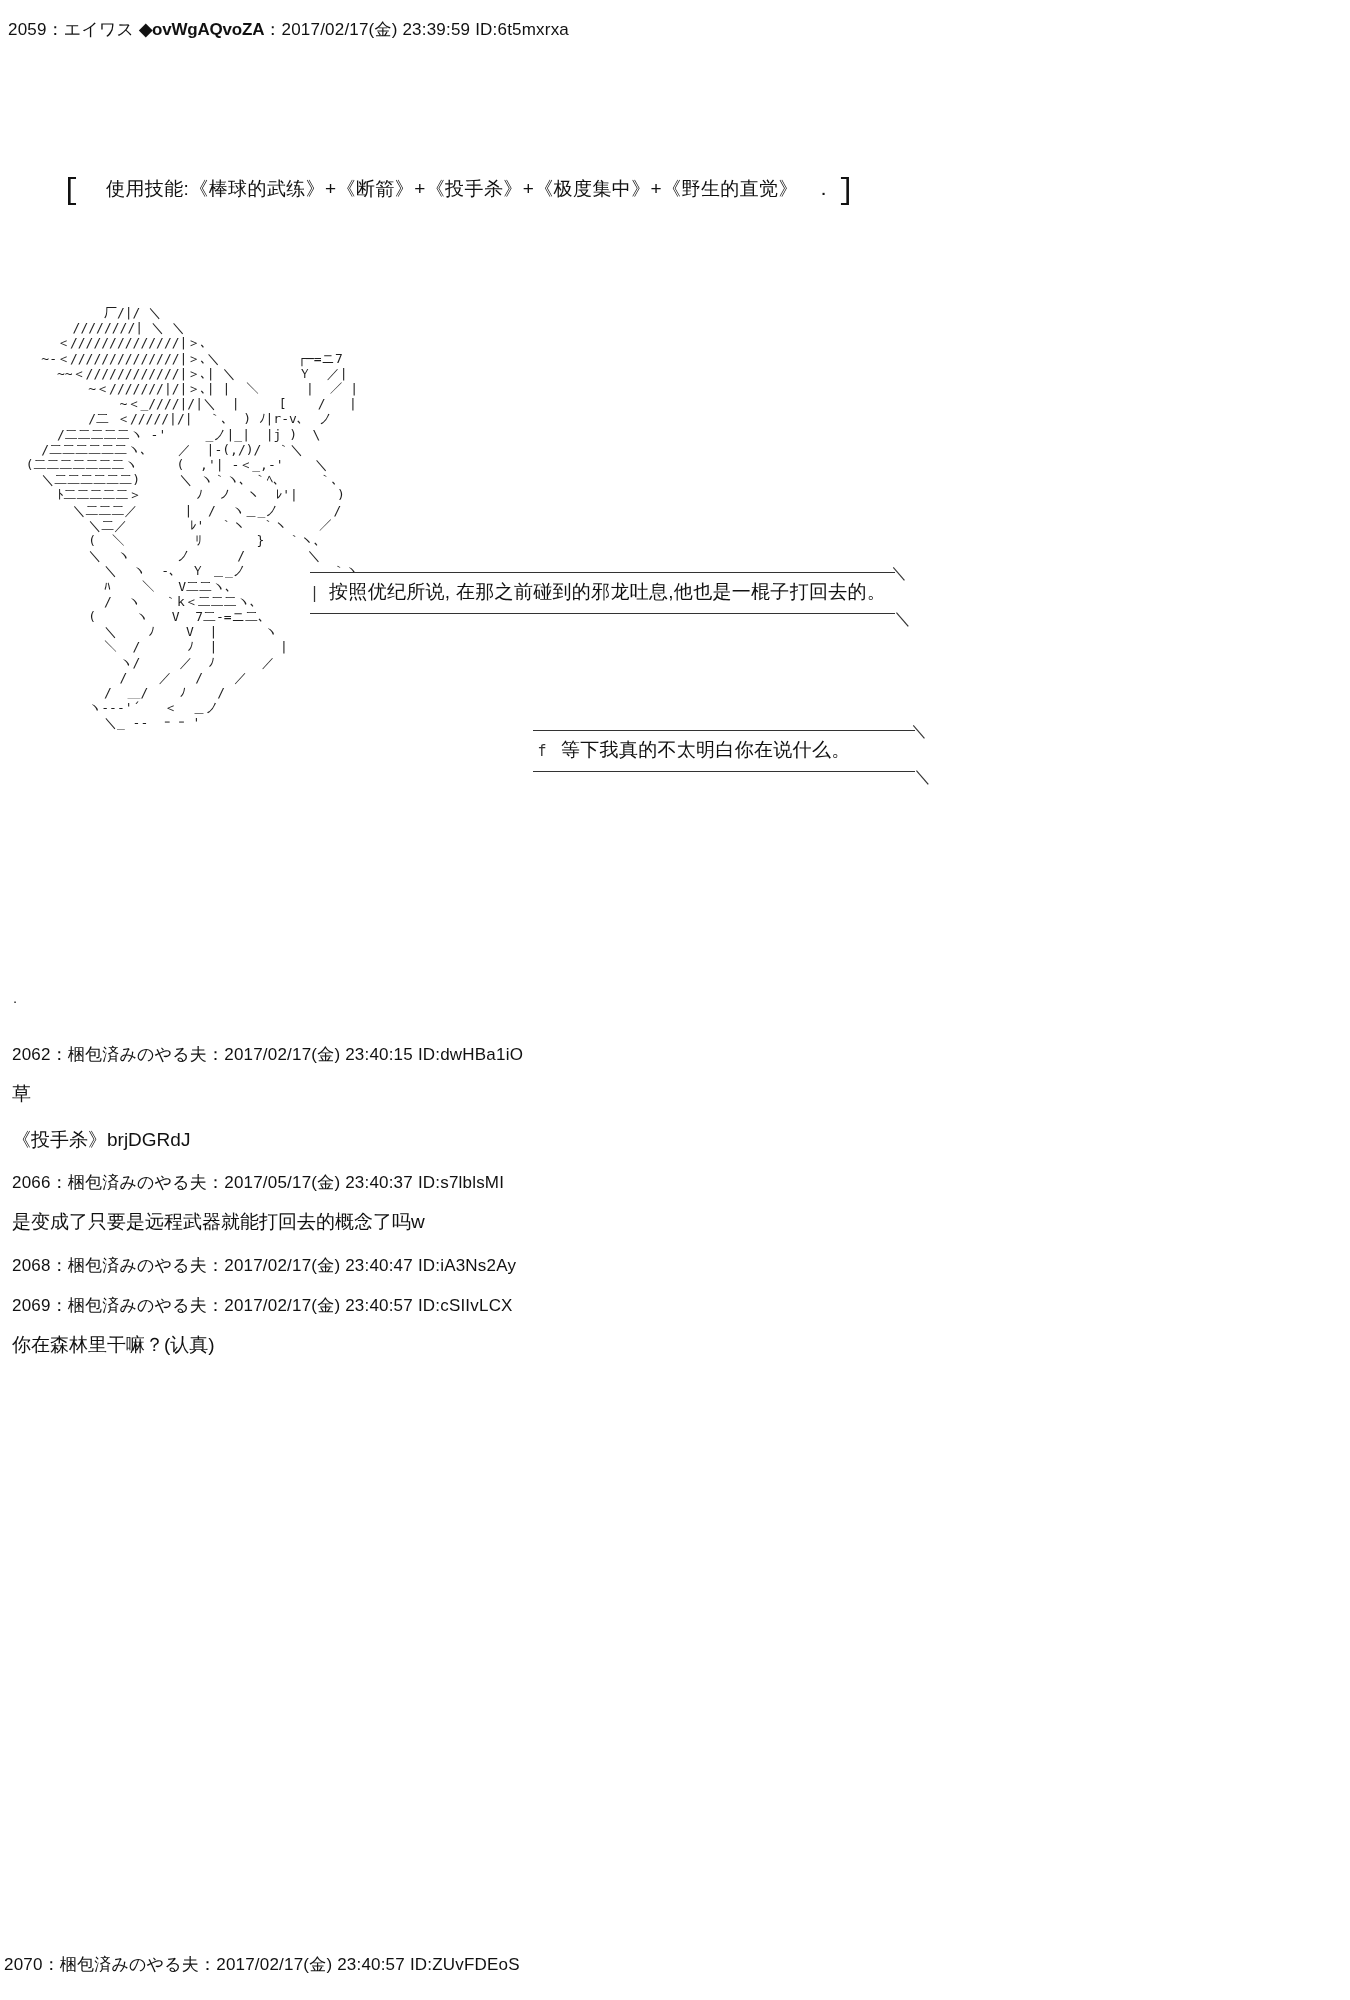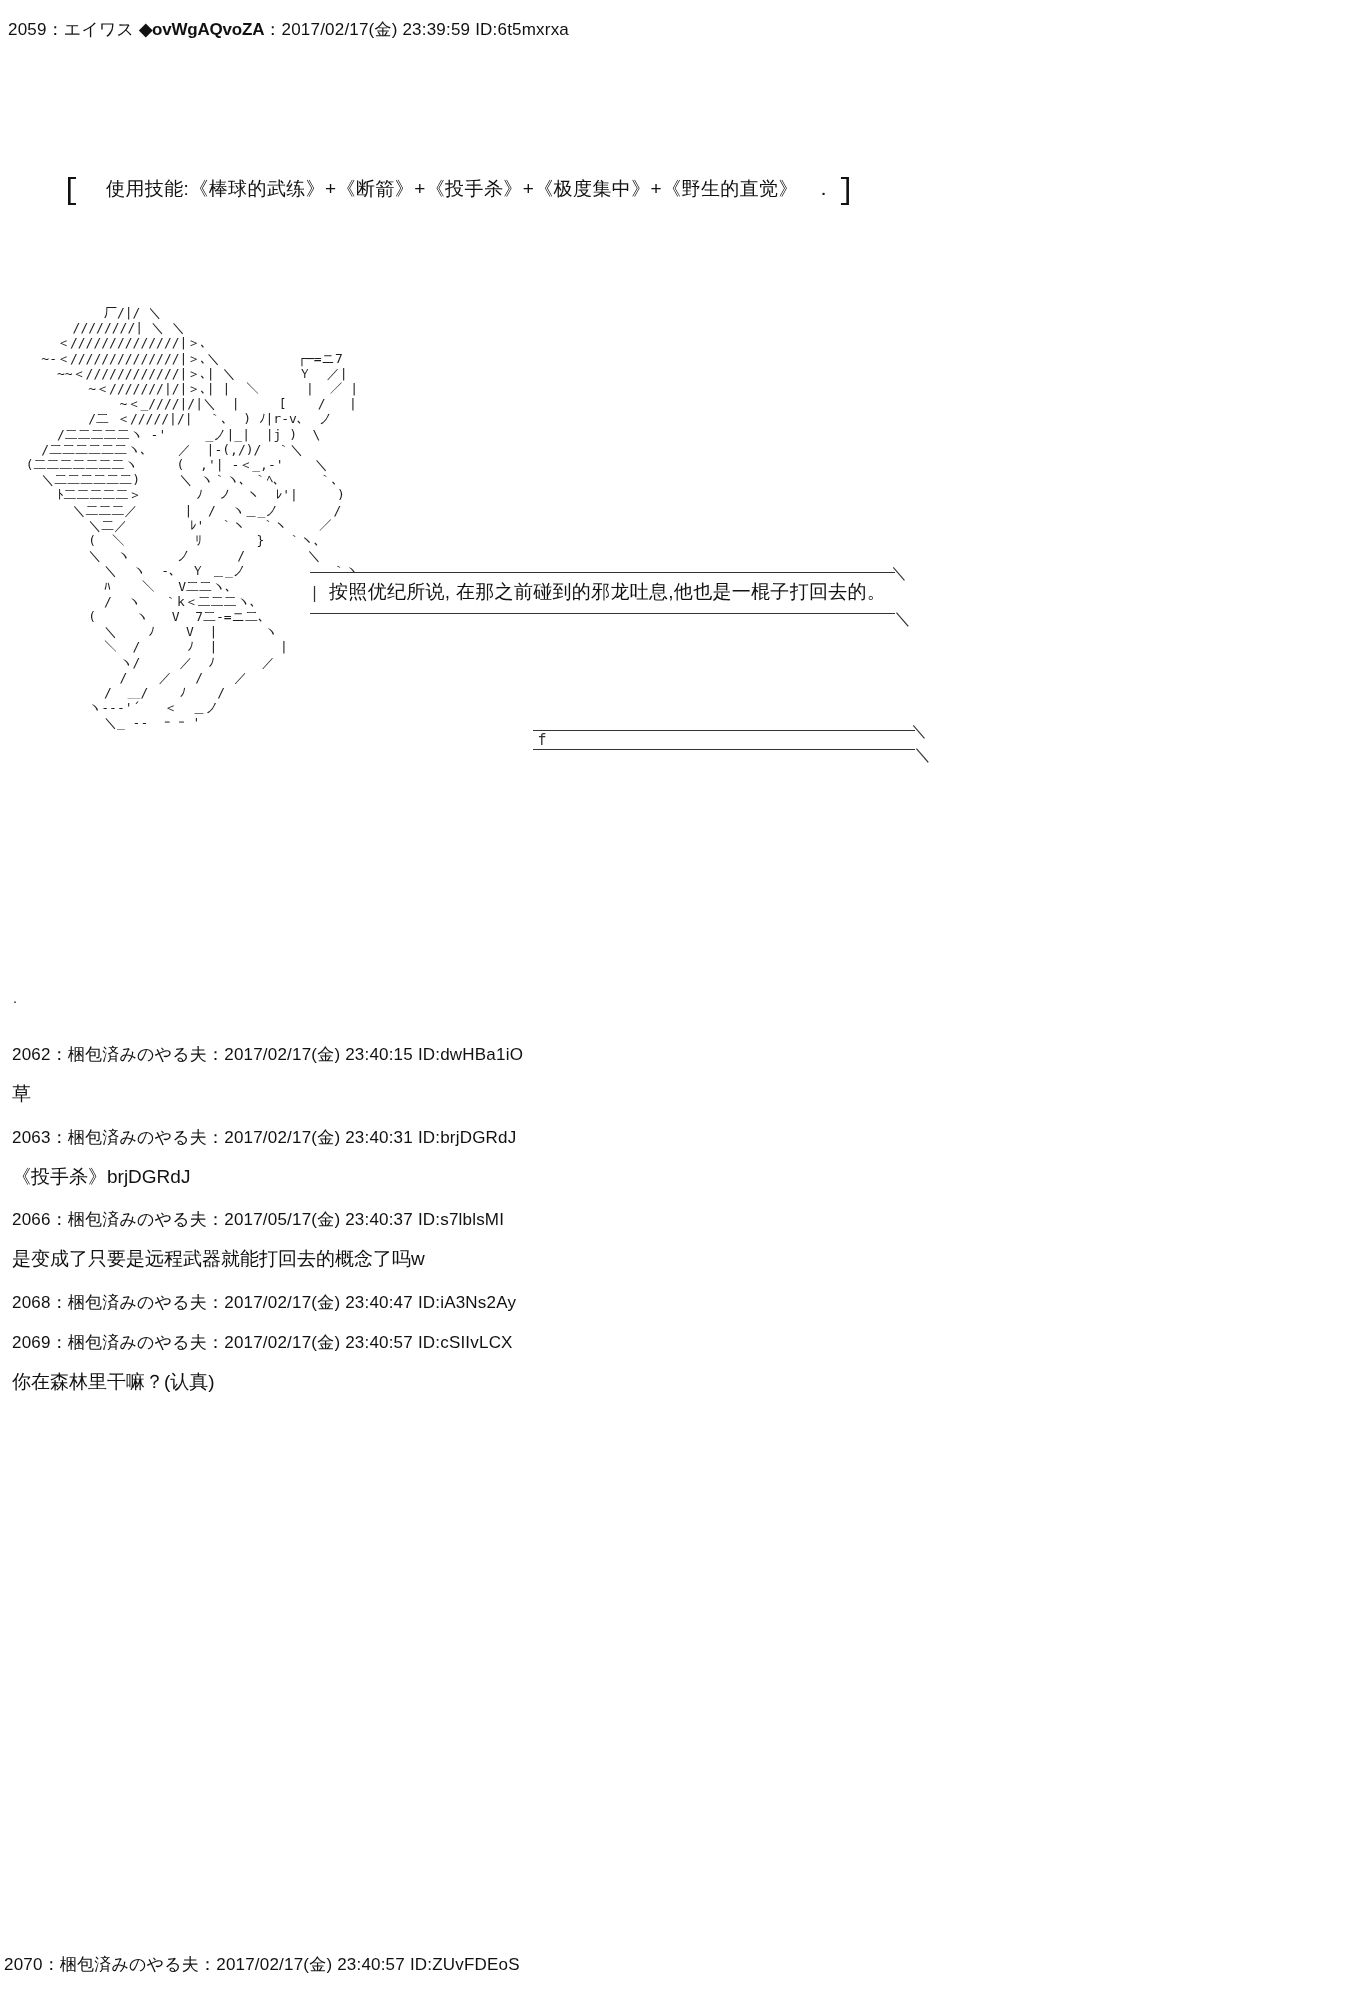--- a/index.html
+++ b/index.html
@@ -228,42 +228,39 @@
     </div>
     <div class="bottom-rule"></div>
     <div class="corner-br">＼</div>
   </div>
 
   <div class="bubble" id="bubble-2">
     <div class="top-rule"></div>
     <div class="corner-tr">＼</div>
     <div class="row">
       <div class="lead">f</div>
+      <div class="txt">等下我真的不太明白你在说什么。</div>
     </div>
     <div class="bottom-rule"></div>
     <div class="corner-br">＼</div>
   </div>
 
   <div id="stray-dot">．</div>
 
   <div id="replies">
 
     <div class="reply">
       <div class="post-header">
         <span class="num">2062</span><span class="sep">：</span><span class="name">梱包済みのやる夫</span><span class="date">：2017/02/17(金) 23:40:15</span>
         <span class="uid">ID:dwHBa1iO</span>
       </div>
       <div class="post-body">草</div>
     </div>
 
     <div class="reply">
-      <div class="post-header">
-        <span class="num">2063</span><span class="sep">：</span><span class="name">梱包済みのやる夫</span><span class="date">：2017/02/17(金) 23:40:31</span>
-        <span class="uid">ID:brjDGRdJ</span>
-      </div>
       <div class="post-body">《投手杀》brjDGRdJ</div>
     </div>
 
     <div class="reply">
       <div class="post-header">
         <span class="num">2066</span><span class="sep">：</span><span class="name">梱包済みのやる夫</span><span class="date">：2017/05/17(金) 23:40:37</span>
         <span class="uid">ID:s7lblsMI</span>
       </div>
       <div class="post-body">是变成了只要是远程武器就能打回去的概念了吗w</div>
     </div>

